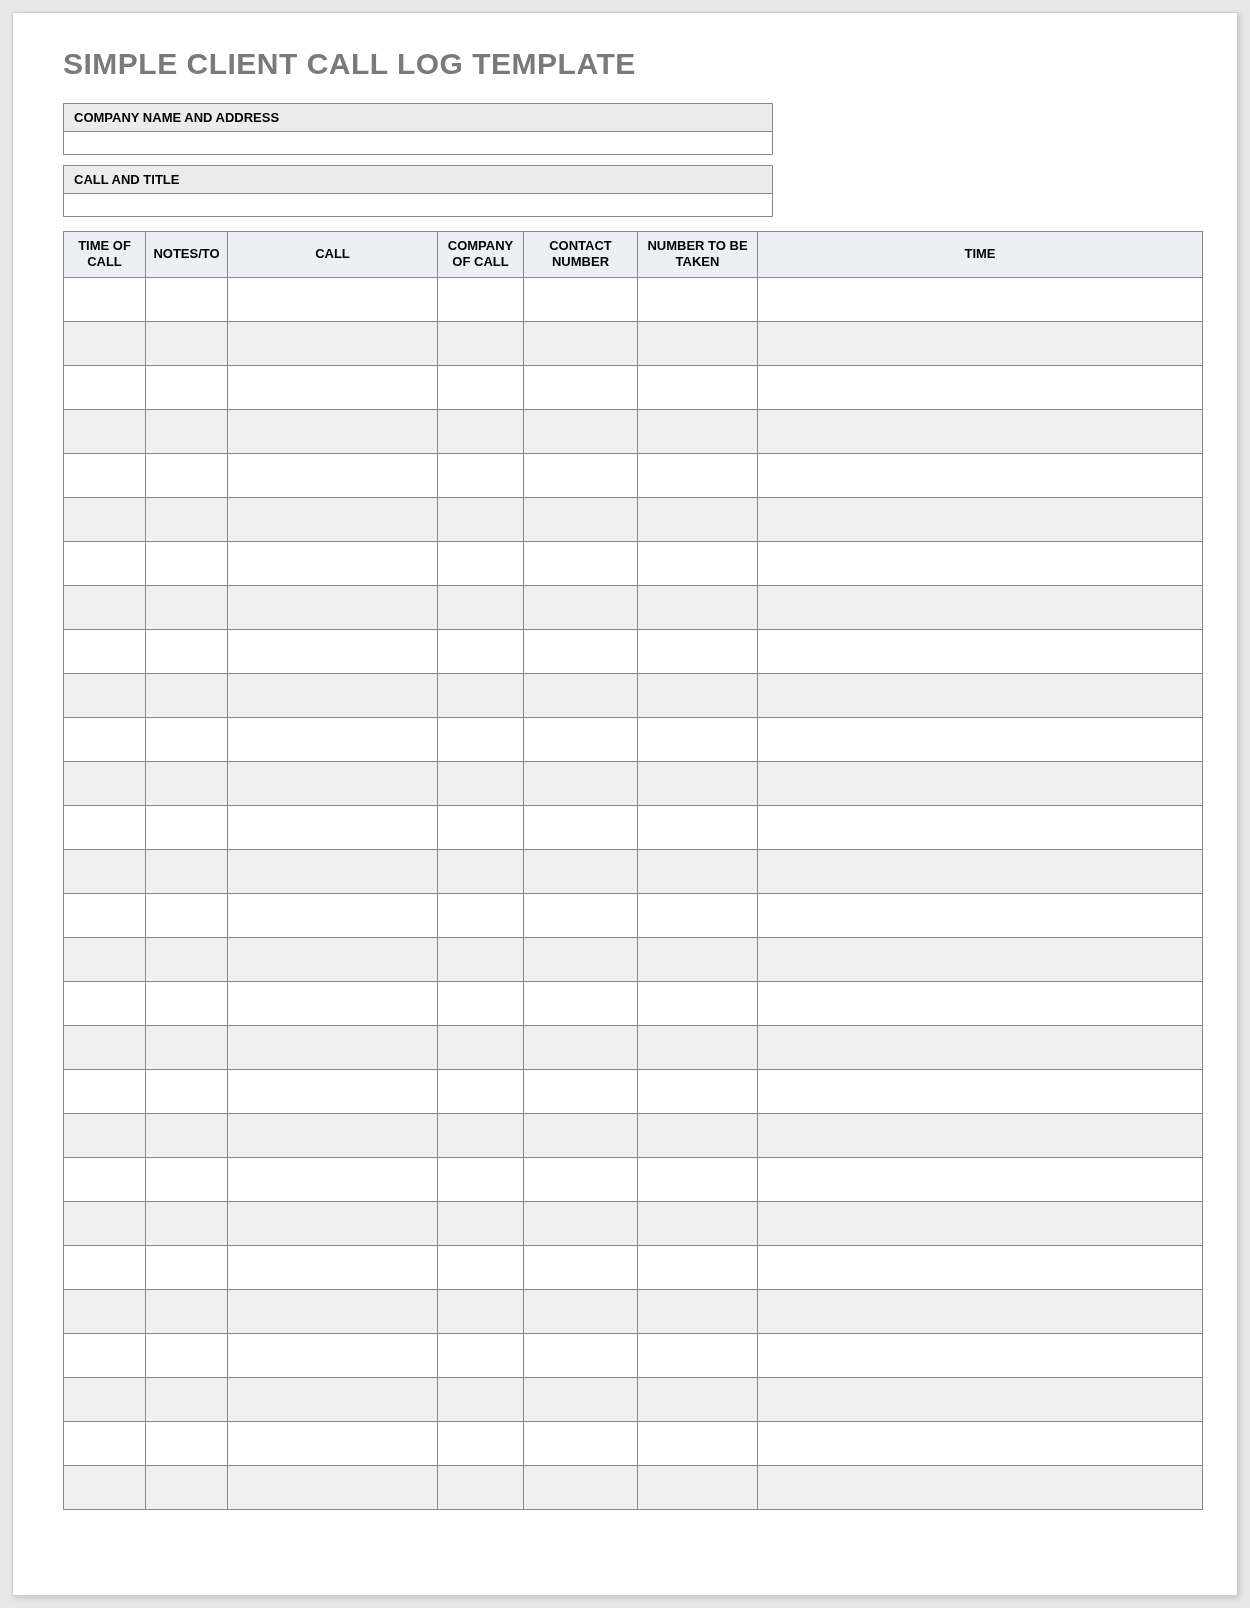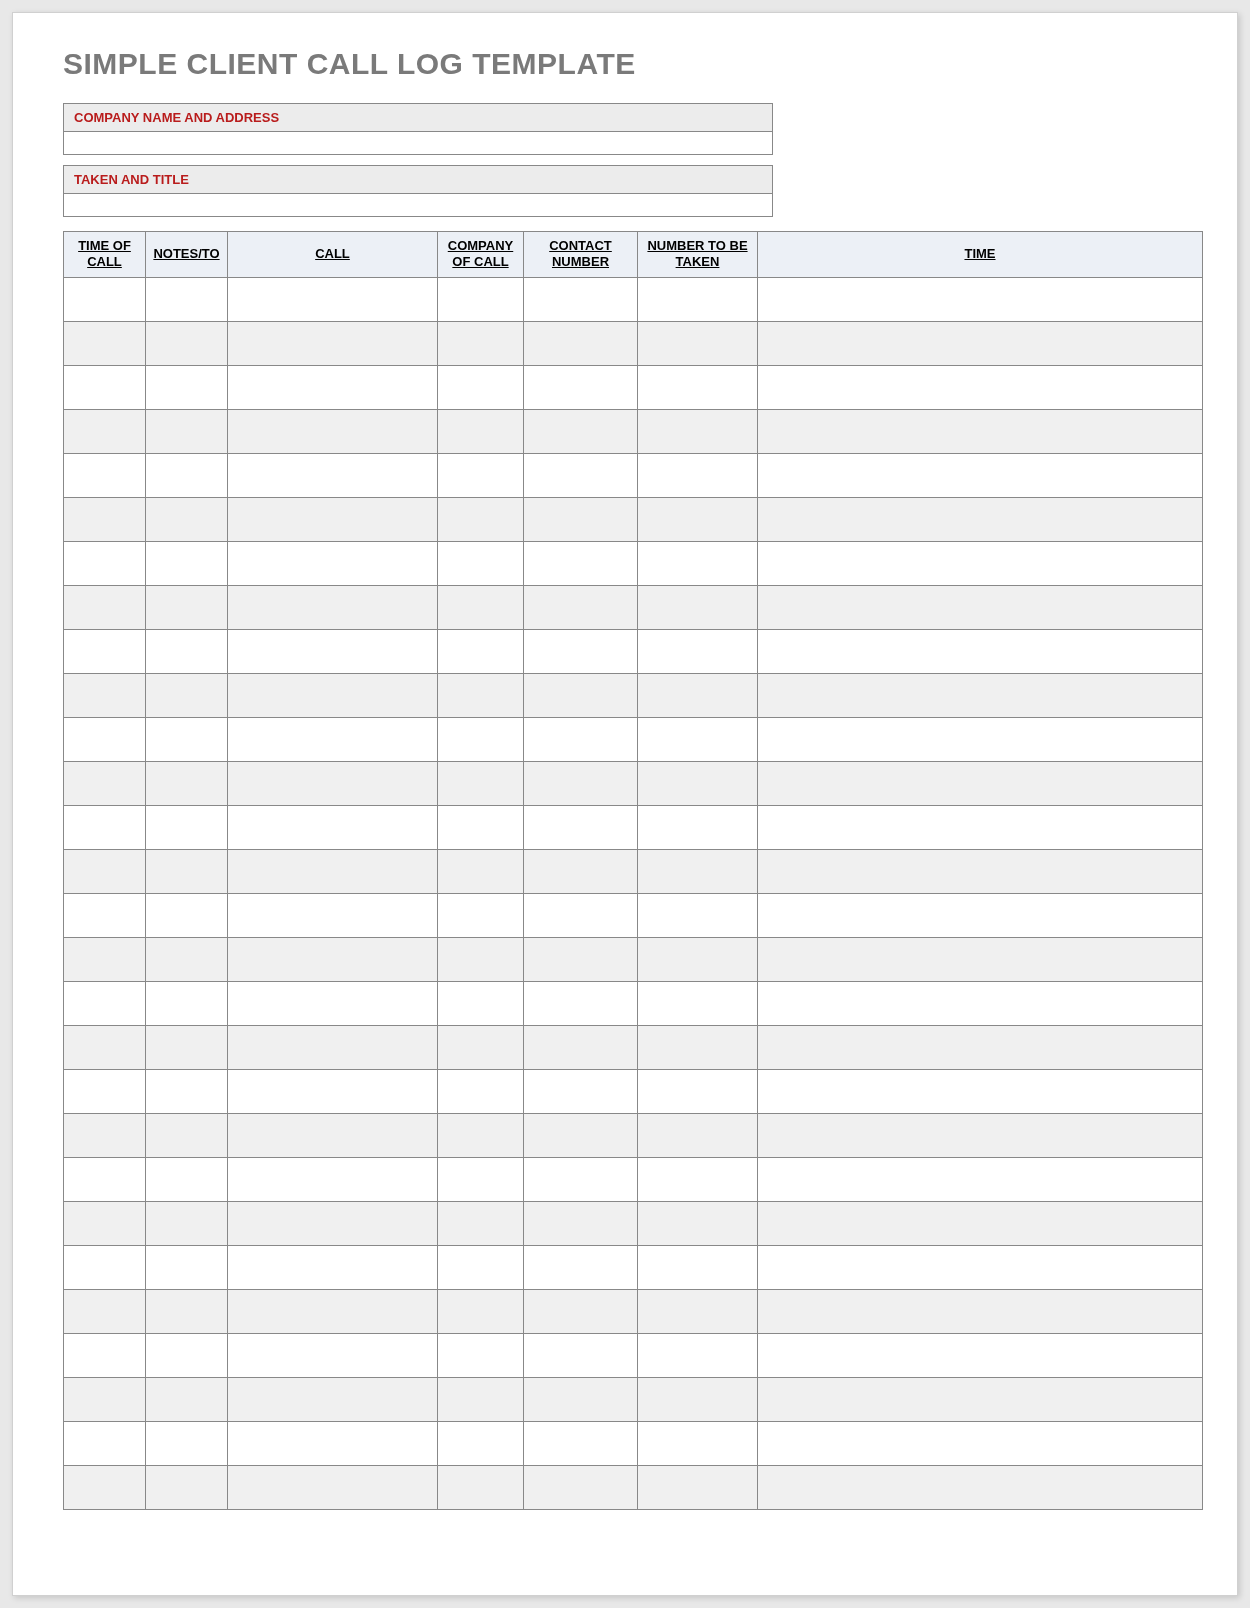--- a/index.html
+++ b/index.html
@@ -30,33 +30,32 @@
     margin-bottom: 10px;
     border: 1px solid #888;
     border-collapse: collapse;
   }
   .info-header {
     background: #ececec;
     font-weight: 700;
     font-size: 13px;
     padding: 6px 10px;
     border-bottom: 1px solid #888;
-    color: #b91c1c;
+    color: #000000;
   }
   .info-value {
     background: #ffffff;
     height: 22px;
     padding: 3px 10px;
   }
   .log-table {
     margin-top: 14px;
     border-collapse: collapse;
     width: 100%;
     table-layout: fixed;
-    text-decoration: underline;
   }
   .log-table th {
     background: #ecf0f6;
     border: 1px solid #888;
     font-size: 13px;
     font-weight: 700;
     color: #000;
     padding: 6px 4px;
     text-align: center;
     vertical-align: middle;
@@ -83,21 +82,21 @@
 <div class="page">
 
   <h1 class="title">SIMPLE CLIENT CALL LOG TEMPLATE</h1>
 
   <div class="info-block">
     <div class="info-header">COMPANY NAME AND ADDRESS</div>
     <div class="info-value"></div>
   </div>
 
   <div class="info-block">
-    <div class="info-header">TAKEN AND TITLE</div>
+    <div class="info-header">CALL AND TITLE</div>
     <div class="info-value"></div>
   </div>
 
   <table class="log-table">
     <colgroup>
       <col class="col-time">
       <col class="col-fromto">
       <col class="col-name">
       <col class="col-duration">
       <col class="col-contact">

